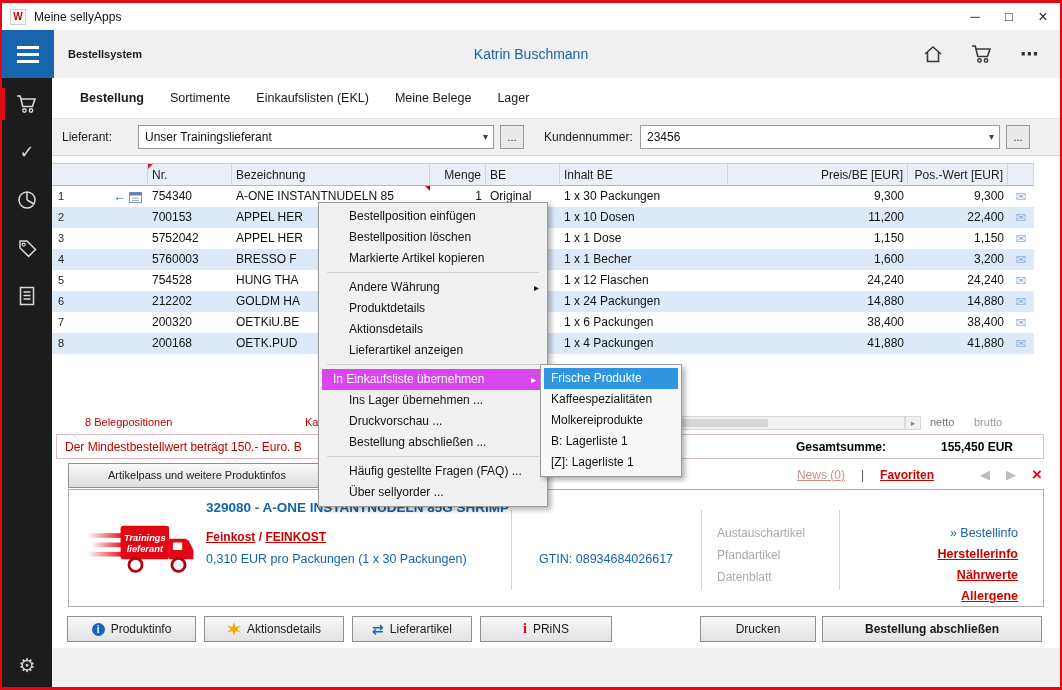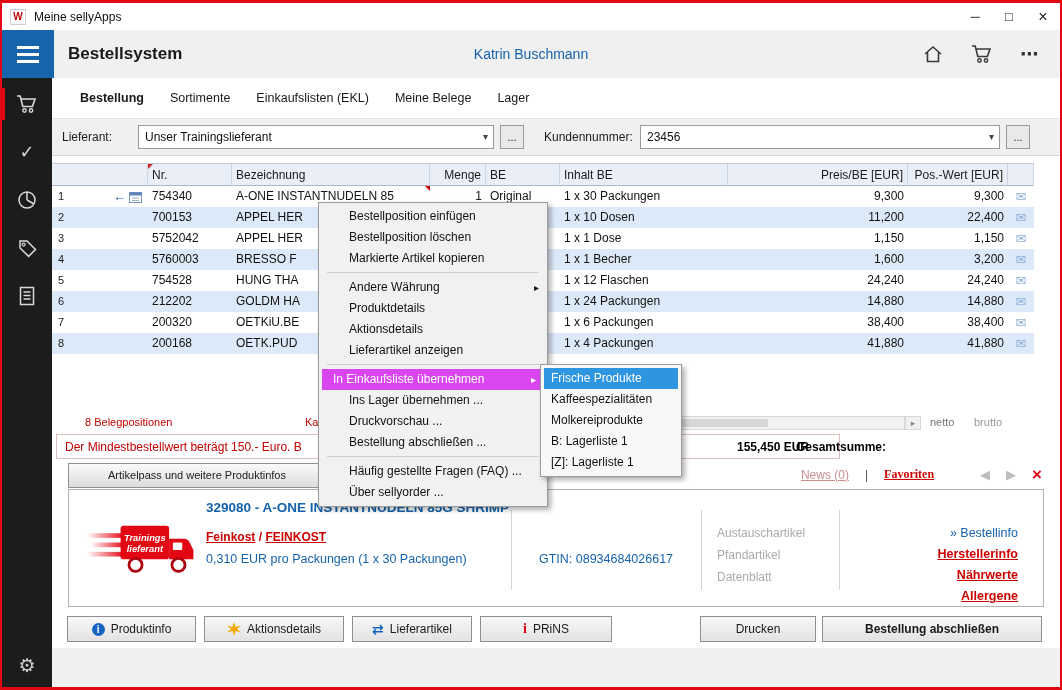--- a/index.html
+++ b/index.html
@@ -17,21 +17,21 @@
   .titlebar { position: absolute; top: 3px; left: 2px; right: 2px; height: 27px; background: #fff; display: flex; align-items: center; }
   .app-logo { width: 16px; height: 16px; margin-left: 8px; border: 1px solid #cfcfcf; background: #fff; color: #c00000; font-size: 10px; font-weight: bold; text-align: center; line-height: 14px; }
   .win-title { margin-left: 8px; font-size: 12px; color: #111; }
   .win-controls { margin-left: auto; display: flex; height: 100%; }
   .win-btn { width: 34px; text-align: center; line-height: 27px; font-size: 13px; color: #222; cursor: default; }
 
   
   .appheader { position: absolute; top: 30px; left: 2px; right: 2px; height: 48px; background: #f0f0f0; }
   .hamburger { position: absolute; left: 0; top: 0; width: 52px; height: 48px; background: #1765ad; display: flex; flex-direction: column; justify-content: center; align-items: center; gap: 4px; }
   .hamburger i { display: block; width: 22px; height: 3px; background: #fff; }
-  .app-title { position: absolute; left: 66px; top: 0; line-height: 48px; font-size: 17px; font-weight: bold; color: #1a1a1a; }
+  .app-title { position: absolute; left: 66px; top: 0; line-height: 48px; font-size: 11px; font-weight: bold; color: #1a1a1a; }
   .user-name { position: absolute; left: 50%; transform: translateX(-50%); top: 0; line-height: 48px; font-size: 14px; color: #1663ad; }
   .header-icons { position: absolute; right: 22px; top: 0; height: 48px; display: flex; align-items: center; gap: 26px; }
   .hdr-dots { font-size: 18px; font-weight: bold; color: #333; }
 
   
   .sidebar { position: absolute; left: 2px; top: 78px; width: 50px; bottom: 3px; background: #1c1c1c; z-index: 5; }
   .side-item { position: relative; height: 48px; display: flex; align-items: center; justify-content: center; }
   .side-item:first-child { margin-top: 2px; }
   .active-bar { position: absolute; left: 0; top: 8px; width: 3px; height: 32px; background: #e30613; }
   .side-glyph { color: #d8d8d8; font-size: 18px; }
@@ -72,33 +72,33 @@
   .statusrow { position: absolute; left: 52px; top: 412px; width: 1044px; height: 22px; font-size: 11px; }
   .beleg { position: absolute; left: 33px; top: 4px; color: #c00000; }
   .kat-frag { position: absolute; left: 253px; top: 4px; color: #c00000; }
   .hscroll { position: absolute; left: 503px; top: 4px; width: 350px; height: 14px; background: #f1f1f1; border: 1px solid #d8d8d8; }
   .hthumb { position: absolute; left: 2px; top: 2px; width: 210px; height: 8px; background: #d7d7d7; }
   .harrow { position: absolute; left: 853px; top: 4px; width: 16px; height: 14px; background: #f1f1f1; border: 1px solid #d8d8d8; color: #888; font-size: 9px; line-height: 12px; text-align: center; }
   .netto { position: absolute; left: 878px; top: 4px; color: #777; }
   .brutto { position: absolute; left: 922px; top: 4px; color: #9a9a9a; }
 
   
-  .minorder { position: absolute; left: 56px; top: 434px; width: 784px; height: 25px; border: 1px solid #ddbcbc; background: #fff; }
+  .minorder { position: absolute; left: 56px; top: 434px; width: 988px; height: 25px; border: 1px solid #ddbcbc; background: #fff; }
   .minorder .mtext { position: absolute; left: 8px; top: 5px; font-size: 12px; color: #c00000; white-space: nowrap; }
   .minorder .mtext2 { position: absolute; left: 496px; top: 5px; font-size: 12px; color: #c00000; }
   .minorder .tlabel { position: absolute; left: 739px; top: 5px; font-size: 12px; font-weight: bold; color: #000; }
   .minorder .tvalue { position: absolute; right: 30px; top: 5px; font-size: 12px; font-weight: bold; color: #000; }
 
   
   .ap-header { position: absolute; left: 52px; top: 463px; width: 1008px; height: 26px; }
   .ap-tab { position: absolute; left: 16px; top: 0; width: 258px; height: 25px; background: linear-gradient(#fafafa, #dcdcdc); border: 1px solid #909090; font-size: 11px; color: #222; text-align: center; line-height: 23px; }
   .ap-right { position: absolute; right: 18px; top: 3px; display: flex; align-items: center; gap: 16px; font-size: 12px; }
   .news-link { color: #c98f8f; text-decoration: underline; }
   .ap-sep { color: #555; }
-  .fav-link { color: #cc0000; font-weight: bold; text-decoration: underline; font-family: Liberation Serif, serif; }
+  .fav-link { color: #cc0000; font-weight: bold; text-decoration: underline; }
   .nav-arrow { color: #bdbdbd; font-size: 13px; }
   .ap-close { color: #e30613; font-weight: bold; font-size: 17px; line-height: 17px; }
 
   
   .ap-box { position: absolute; left: 68px; top: 489px; width: 976px; height: 118px; border: 1px solid #b0b0b0; background: #fff; }
   .ap-title { position: absolute; left: 137px; top: 10px; font-size: 13.5px; font-weight: bold; color: #1663ad; }
   .ap-cats { position: absolute; left: 137px; top: 40px; font-size: 12px; font-weight: bold; }
   .ap-cats a, .cat-link { color: #cc0000; text-decoration: underline; }
   .cat-slash { color: #cc0000; }
   .ap-price { position: absolute; left: 137px; top: 62px; font-size: 12.5px; color: #1663ad; }

